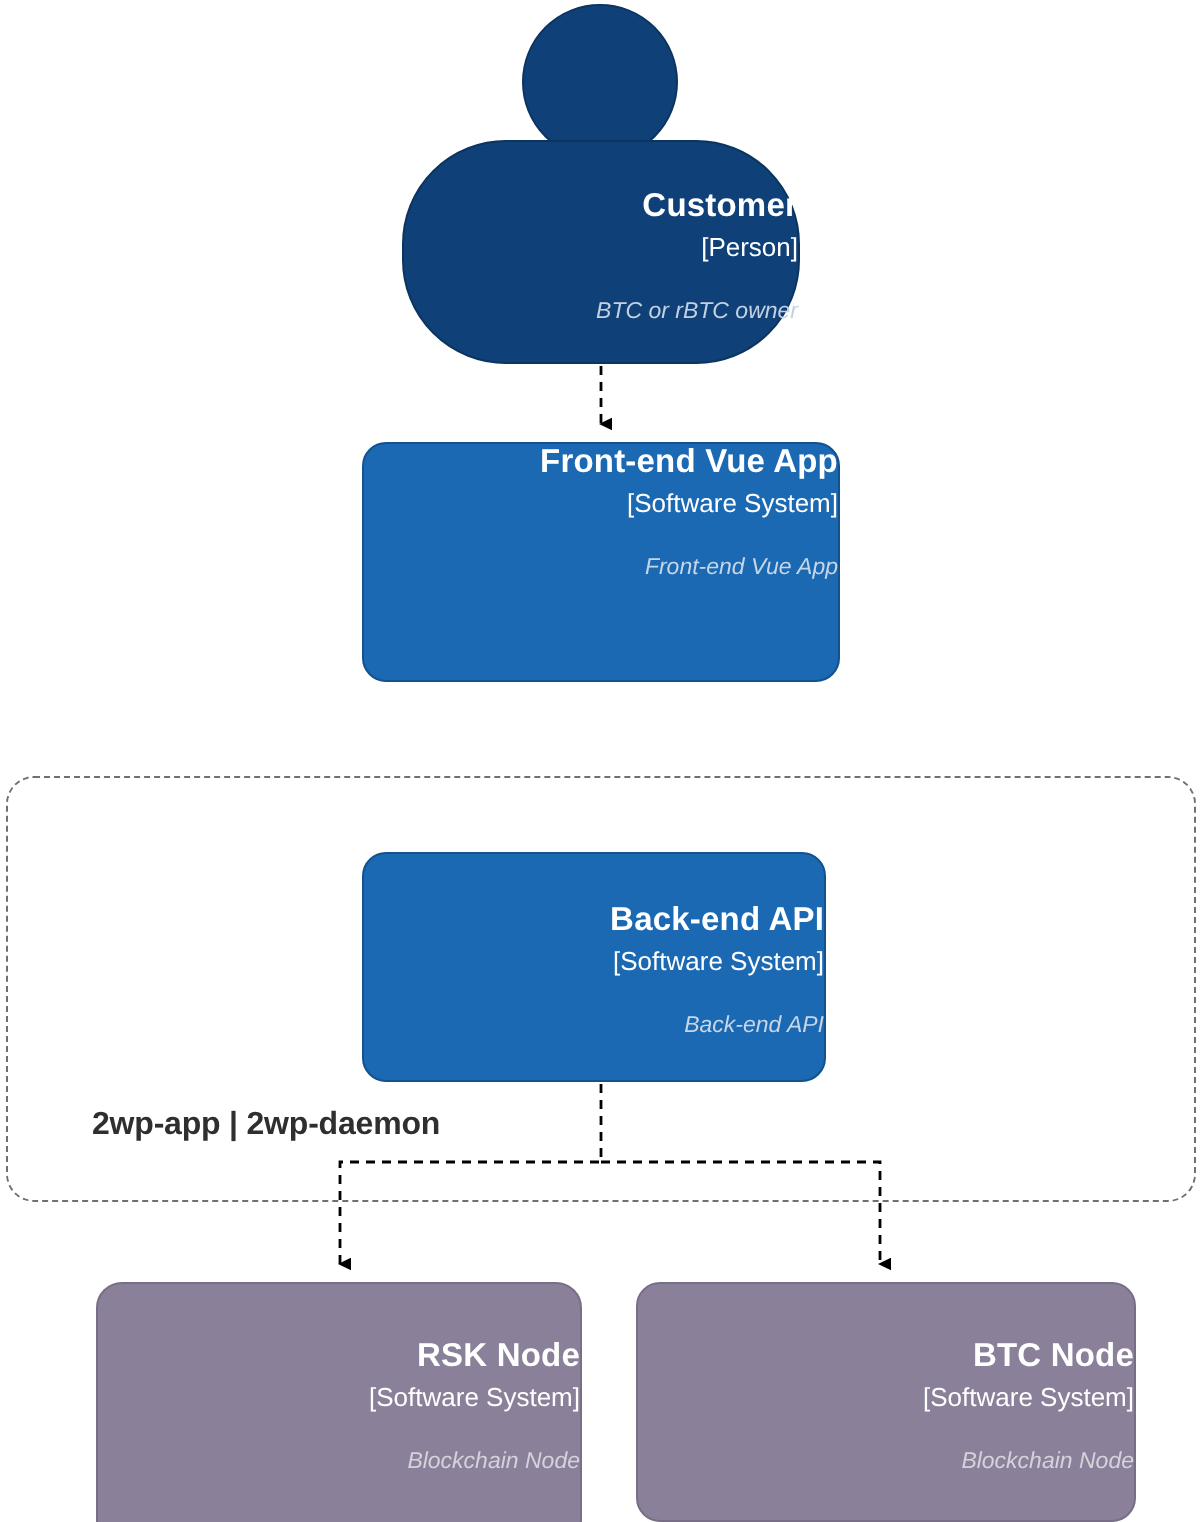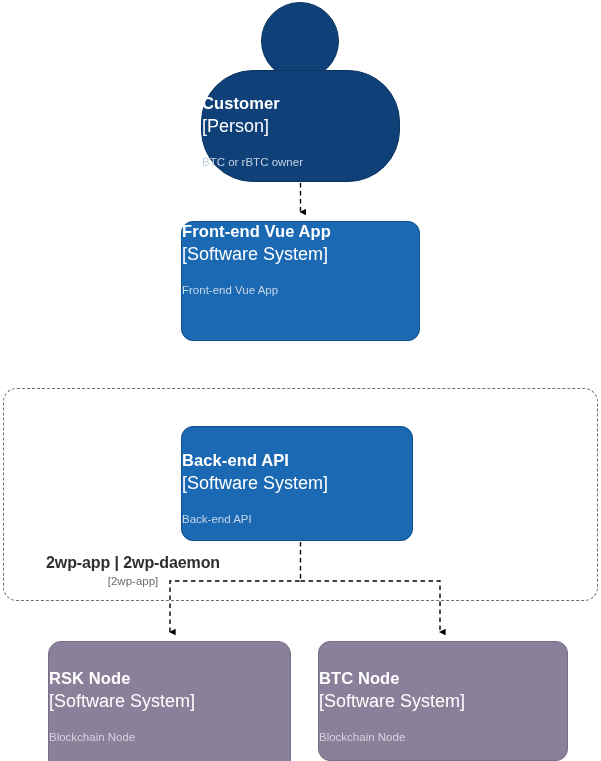--- a/index.html
+++ b/index.html
@@ -18,41 +18,42 @@
     background: #ffffff;
     overflow: hidden;
   }
 
   
   .box {
     position: absolute;
     box-sizing: border-box;
     display: flex;
     flex-direction: column;
-    align-items: flex-start;
+    align-items: flex-end;
     justify-content: flex-start;
     text-align: center;
   }
   .box-title {
     font-weight: bold;
     font-size: 16.5px;
     line-height: 1.15;
     color: #ffffff;
     letter-spacing: 0.1px;
   }
   .box-type {
-    font-size: 18px;
+    font-size: 13px;
     line-height: 1.2;
     color: #ffffff;
     margin-top: 3px;
   }
   .box-desc {
     font-size: 11.5px;
     line-height: 1.25;
     margin-top: 17px;
+    font-style: italic;
   }
 
   
   #person-customer {
     left: 201px;
     top: 70px;
     width: 199px;
     height: 112px;
     background: #0F4178;
     border: 1px solid #0B3460;
@@ -163,21 +164,20 @@
   }
 </style>
 </head>
 <body>
 
 <div id="canvas">
 
   <div id="boundary-2wp"></div>
   <div id="boundary-label-wrap">
     <div id="boundary-title">2wp-app | 2wp-daemon</div>
-    <div id="boundary-type">[2wp-app]</div>
   </div>
 
   <svg id="connectors" viewBox="0 0 601 761" xmlns="http://www.w3.org/2000/svg">
     <defs>
       <marker id="arrowhead" markerWidth="7" markerHeight="7" refX="3.2" refY="5.6" orient="auto" markerUnits="userSpaceOnUse">
         <path d="M 0 0 L 6.4 0 L 3.2 6.6 z" fill="#000000"></path>
       </marker>
     </defs>
 
     <g>

